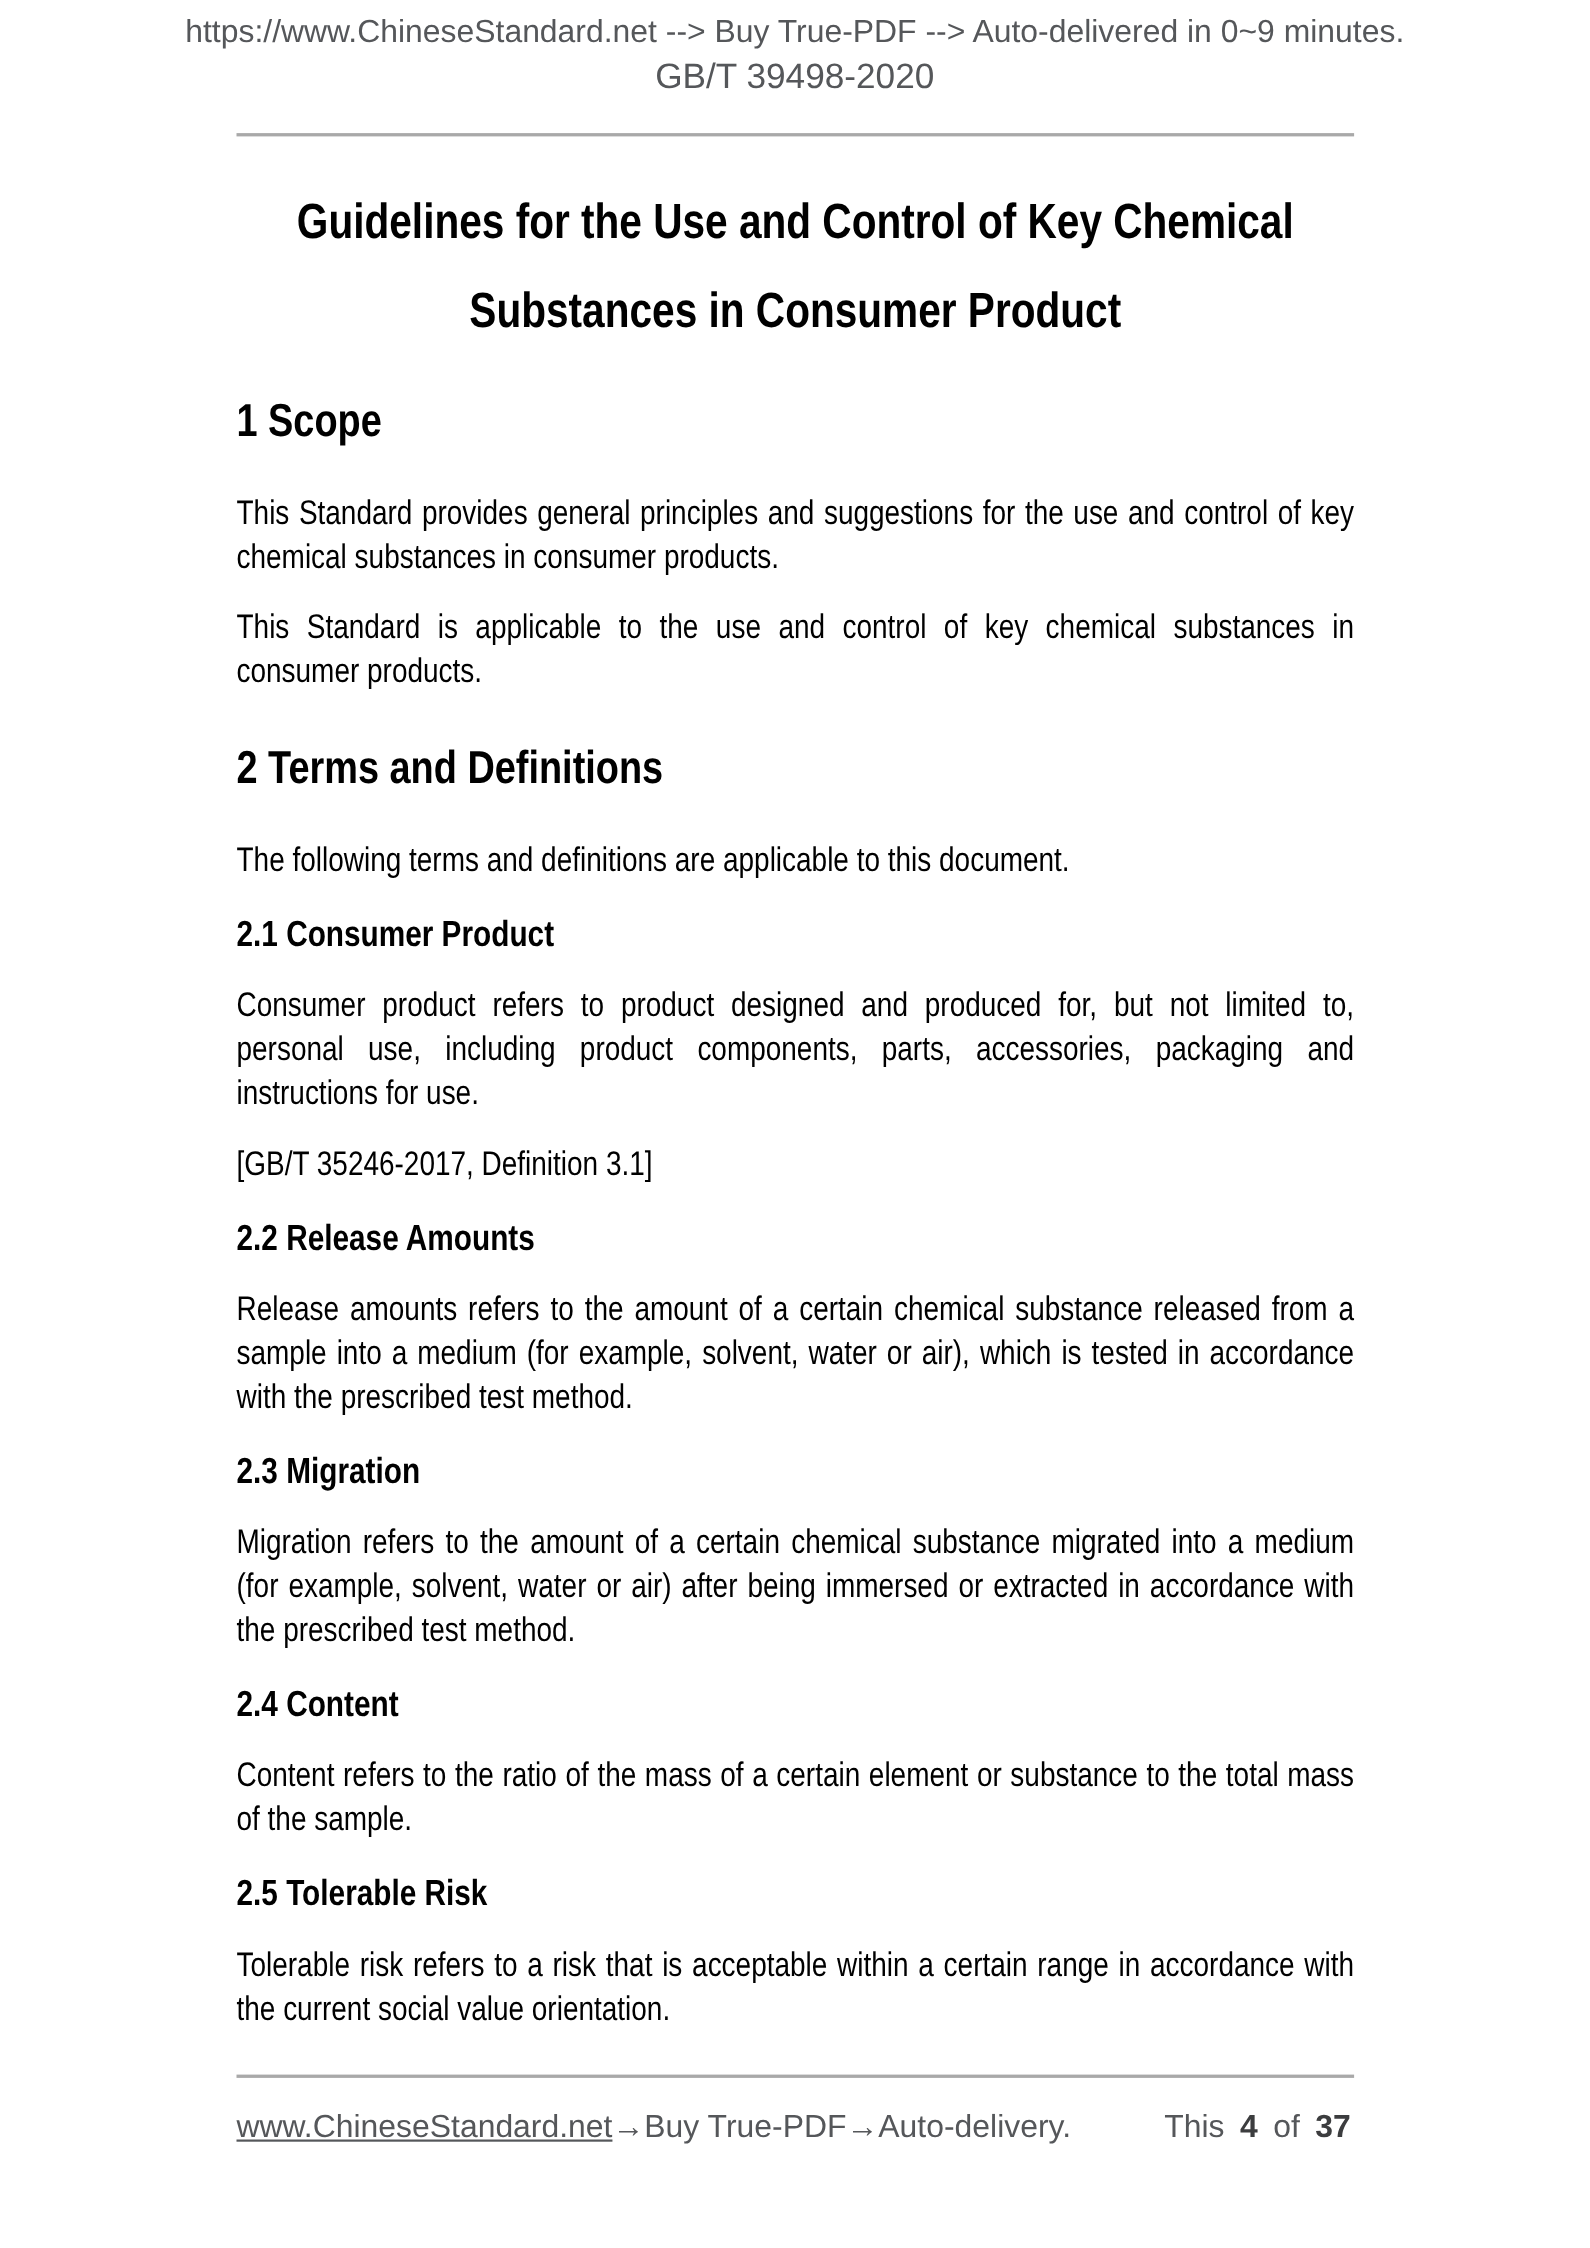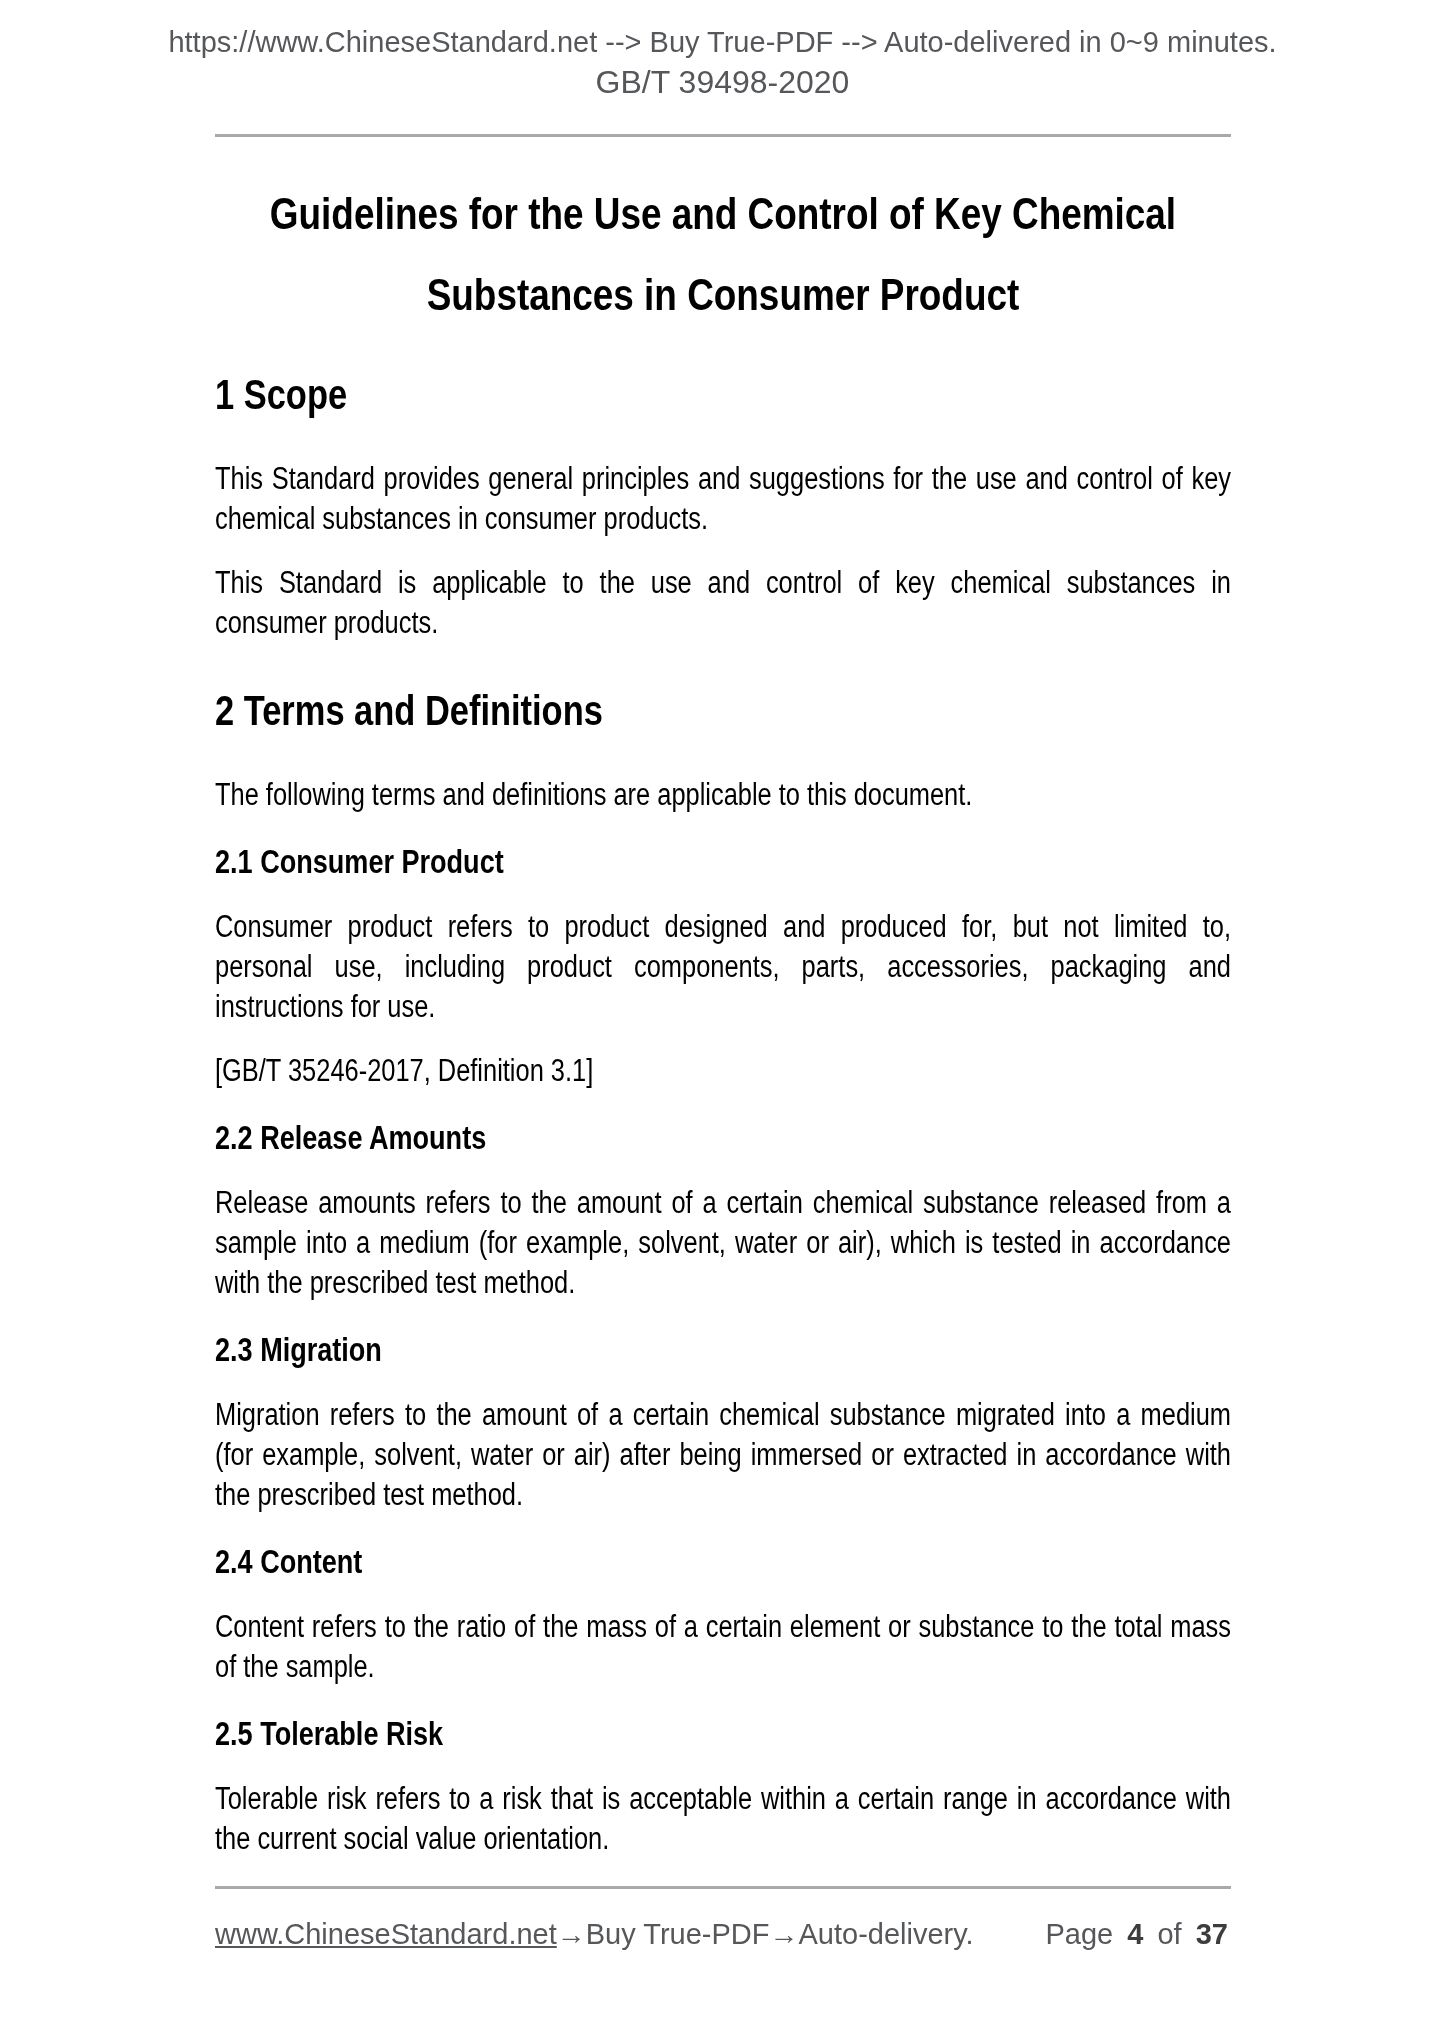--- a/index.html
+++ b/index.html
@@ -12,21 +12,21 @@
   *{margin:0;padding:0;box-sizing:border-box;}
   html,body{width:1445px;height:2044px;}
   body{
     background:var(--page-bg);
     font-family:"Liberation Sans","DejaVu Sans",sans-serif;
     color:var(--body-text);
     position:relative;
     overflow:hidden;
   }
   
-  .page-header{padding-top:24px;text-align:center;color:var(--header-text);}
+  .page-header{padding-top:11px;text-align:center;color:var(--header-text);}
   .page-header .url-line{font-size:29px;line-height:36px;}
   .page-header .std-line{font-size:32px;line-height:32px;margin-top:6px;}
   .rule{height:3px;background:var(--divider);width:1016px;margin-left:215px;}
   .rule.top{margin-top:36px;}
   
   .content{
     width:1239px;
     margin-left:215px;
     transform:scaleX(0.82);
     transform-origin:0 0;
@@ -111,18 +111,18 @@
 <div class="footer-rule"></div>
 <footer class="page-footer">
   <div class="footer-left">
     <a>www.ChineseStandard.net</a>
     <span class="arrow">→</span>
     <span>Buy True-PDF</span>
     <span class="arrow">→</span>
     <span>Auto-delivery.</span>
   </div>
   <div class="page-indicator">
-    <span>Page</span>
+    <span>This</span>
     <span class="page-num">4</span>
     <span>of</span>
     <span class="page-num">37</span>
   </div>
 </footer>
 
 </body></html>

